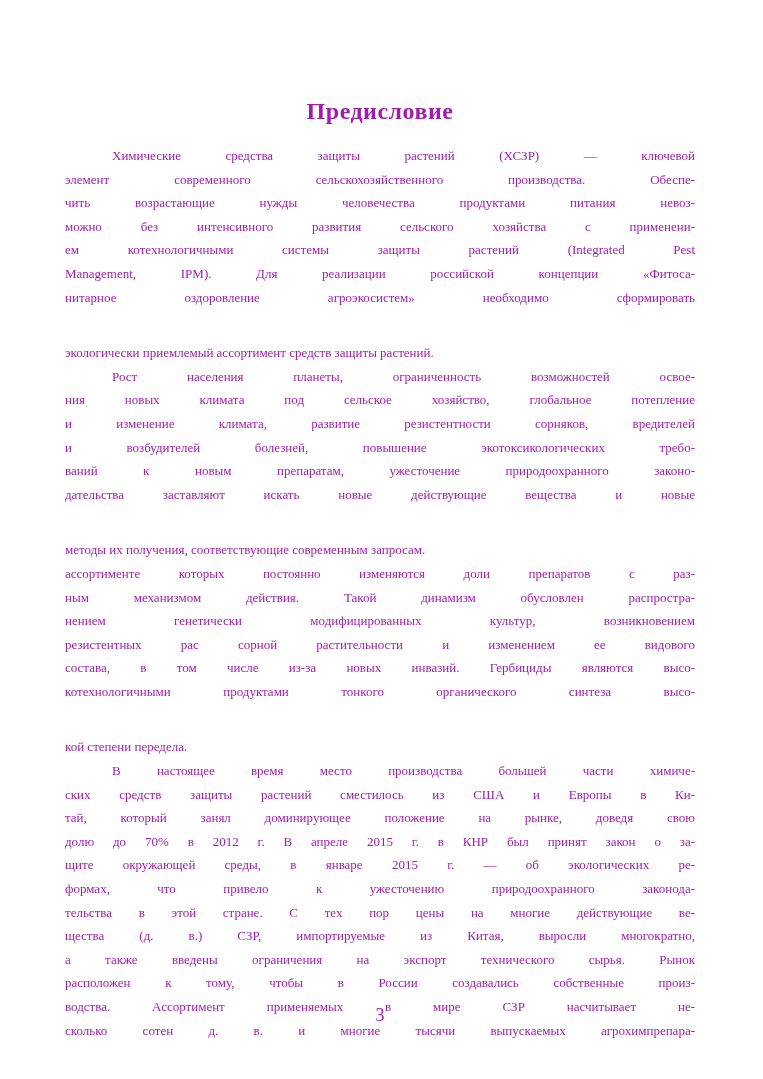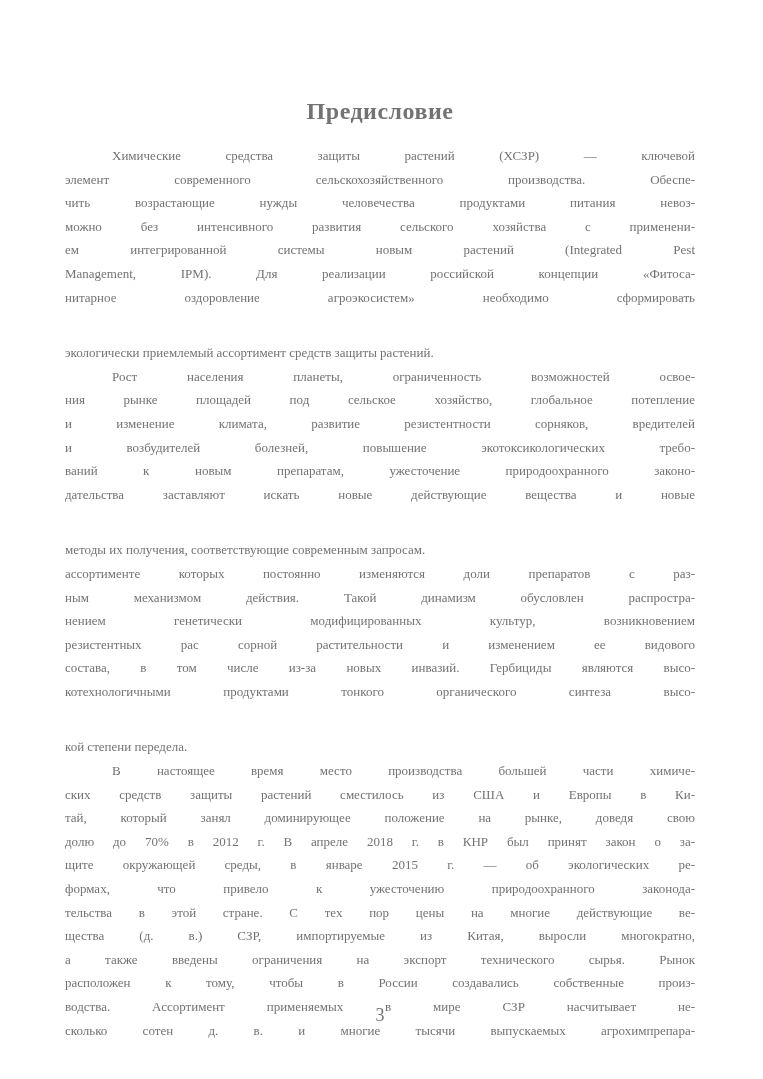--- a/index.html
+++ b/index.html
@@ -7,21 +7,21 @@
     padding: 0;
     background: #ffffff;
   }
   .page {
     position: relative;
     width: 763px;
     height: 1079px;
     background: #ffffff;
     overflow: hidden;
     font-family: "Liberation Serif", "DejaVu Serif", serif;
-    color: #737373;
+    color: #a21caf;
   }
   .content {
     position: absolute;
     left: 65px;
     top: 0;
     width: 630px;
     padding-top: 97px;
   }
   .doc-title {
     margin: 0;
@@ -66,48 +66,48 @@
 
 <div class="page">
   <div class="content">
     <h1 class="doc-title">Предисловие</h1>
     <div class="body-text">
         <div class="paragraph">
           <div class="line first-line">Химические средства защиты растений (ХСЗР) — ключевой</div>
           <div class="line">элемент современного сельскохозяйственного производства. Обеспе-</div>
           <div class="line">чить возрастающие нужды человечества продуктами питания невоз-</div>
           <div class="line">можно без интенсивного развития сельского хозяйства с применени-</div>
-          <div class="line">ем интегрированной системы новым растений (Integrated Pest</div>
+          <div class="line">ем котехнологичными системы защиты растений (Integrated Pest</div>
           <div class="line">Management, IPM). Для реализации российской концепции «Фитоса-</div>
           <div class="line">нитарное оздоровление агроэкосистем» необходимо сформировать</div>
           <div class="line para-end">экологически приемлемый ассортимент средств защиты растений.</div>
         </div>
         <div class="paragraph">
           <div class="line first-line">Рост населения планеты, ограниченность возможностей освое-</div>
-          <div class="line">ния рынке площадей под сельское хозяйство, глобальное потепление</div>
+          <div class="line">ния новых климата под сельское хозяйство, глобальное потепление</div>
           <div class="line">и изменение климата, развитие резистентности сорняков, вредителей</div>
           <div class="line">и возбудителей болезней, повышение экотоксикологических требо-</div>
           <div class="line">ваний к новым препаратам, ужесточение природоохранного законо-</div>
           <div class="line">дательства заставляют искать новые действующие вещества и новые</div>
           <div class="line para-end">методы их получения, соответствующие современным запросам.</div>
         </div>
         <div class="paragraph">
           <div class="line">ассортименте которых постоянно изменяются доли препаратов с раз-</div>
           <div class="line">ным механизмом действия. Такой динамизм обусловлен распростра-</div>
           <div class="line">нением генетически модифицированных культур, возникновением</div>
           <div class="line">резистентных рас сорной растительности и изменением ее видового</div>
           <div class="line">состава, в том числе из-за новых инвазий. Гербициды являются высо-</div>
           <div class="line">котехнологичными продуктами тонкого органического синтеза высо-</div>
           <div class="line para-end">кой степени передела.</div>
         </div>
         <div class="paragraph">
           <div class="line first-line">В настоящее время место производства большей части химиче-</div>
           <div class="line">ских средств защиты растений сместилось из США и Европы в Ки-</div>
           <div class="line">тай, который занял доминирующее положение на рынке, доведя свою</div>
-          <div class="line">долю до 70% в 2012 г. В апреле 2018 г. в КНР был принят закон о за-</div>
+          <div class="line">долю до 70% в 2012 г. В апреле 2015 г. в КНР был принят закон о за-</div>
           <div class="line">щите окружающей среды, в январе 2015 г. — об экологических ре-</div>
           <div class="line">формах, что привело к ужесточению природоохранного законода-</div>
           <div class="line">тельства в этой стране. С тех пор цены на многие действующие ве-</div>
           <div class="line">щества (д. в.) СЗР, импортируемые из Китая, выросли многократно,</div>
           <div class="line">а также введены ограничения на экспорт технического сырья. Рынок</div>
           <div class="line">расположен к тому, чтобы в России создавались собственные произ-</div>
           <div class="line">водства. Ассортимент применяемых в мире СЗР насчитывает не-</div>
           <div class="line">сколько сотен д. в. и многие тысячи выпускаемых агрохимпрепара-</div>
         </div>
       </div>

